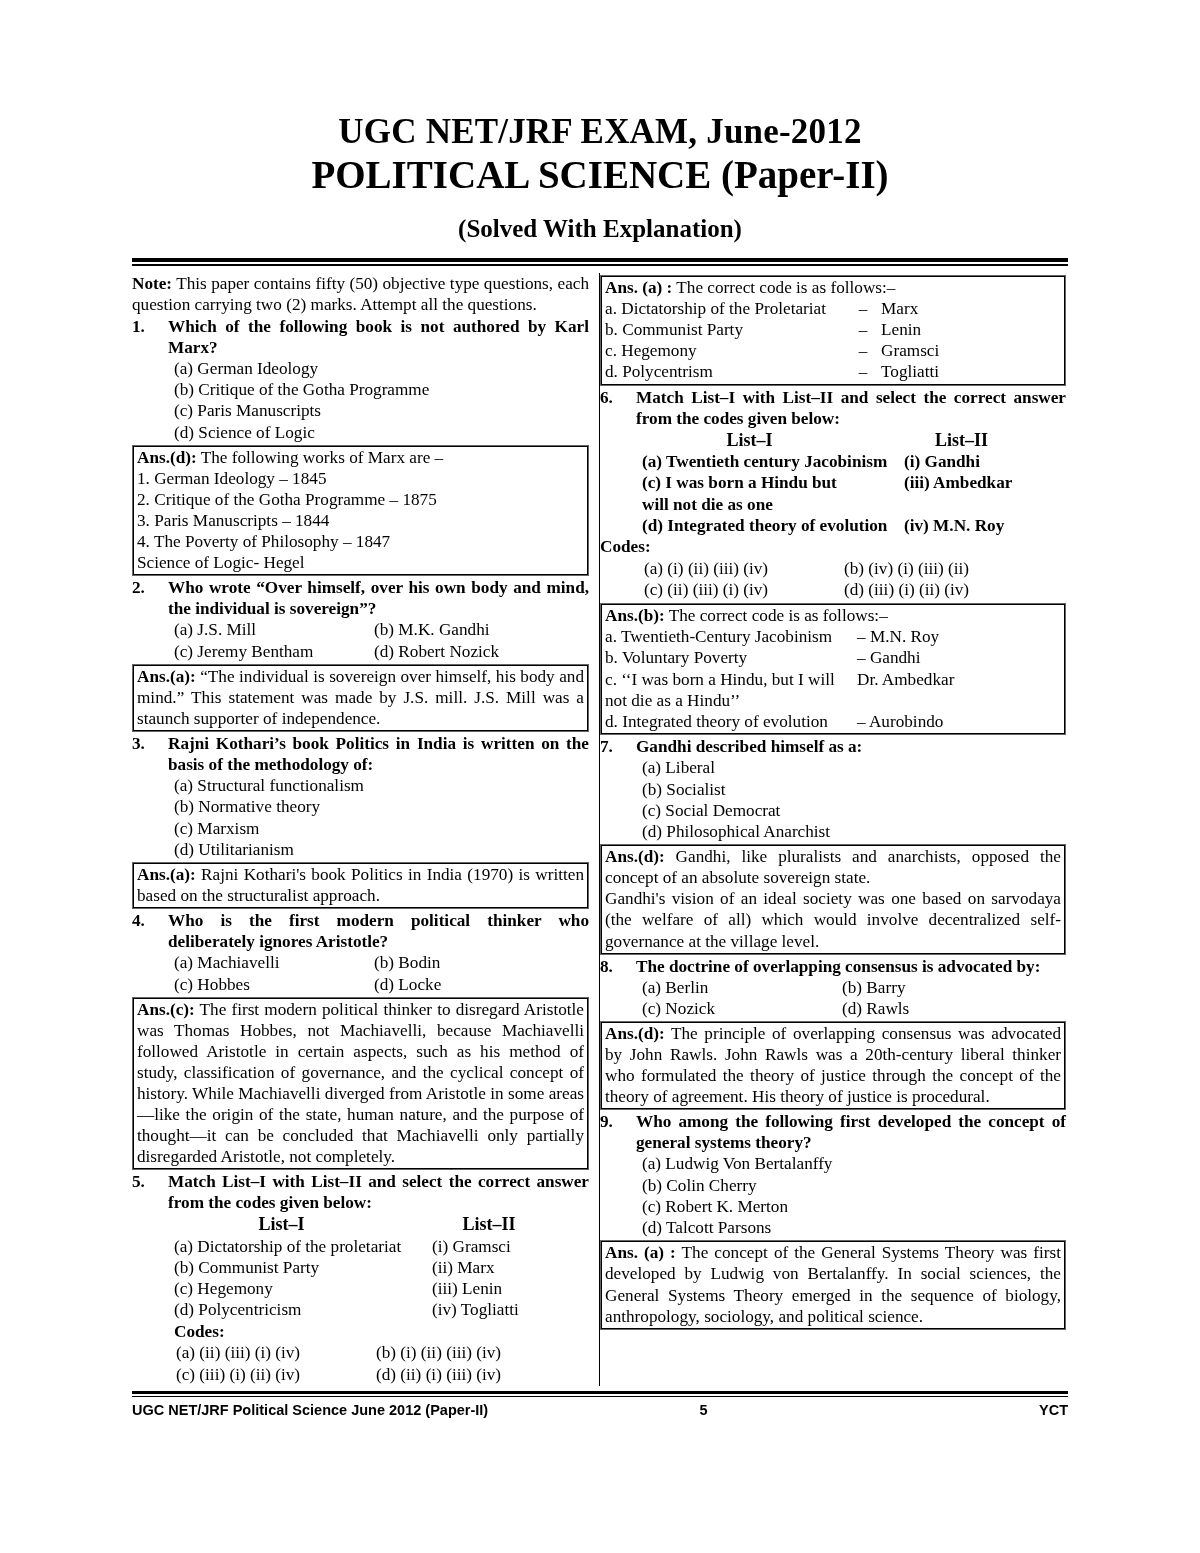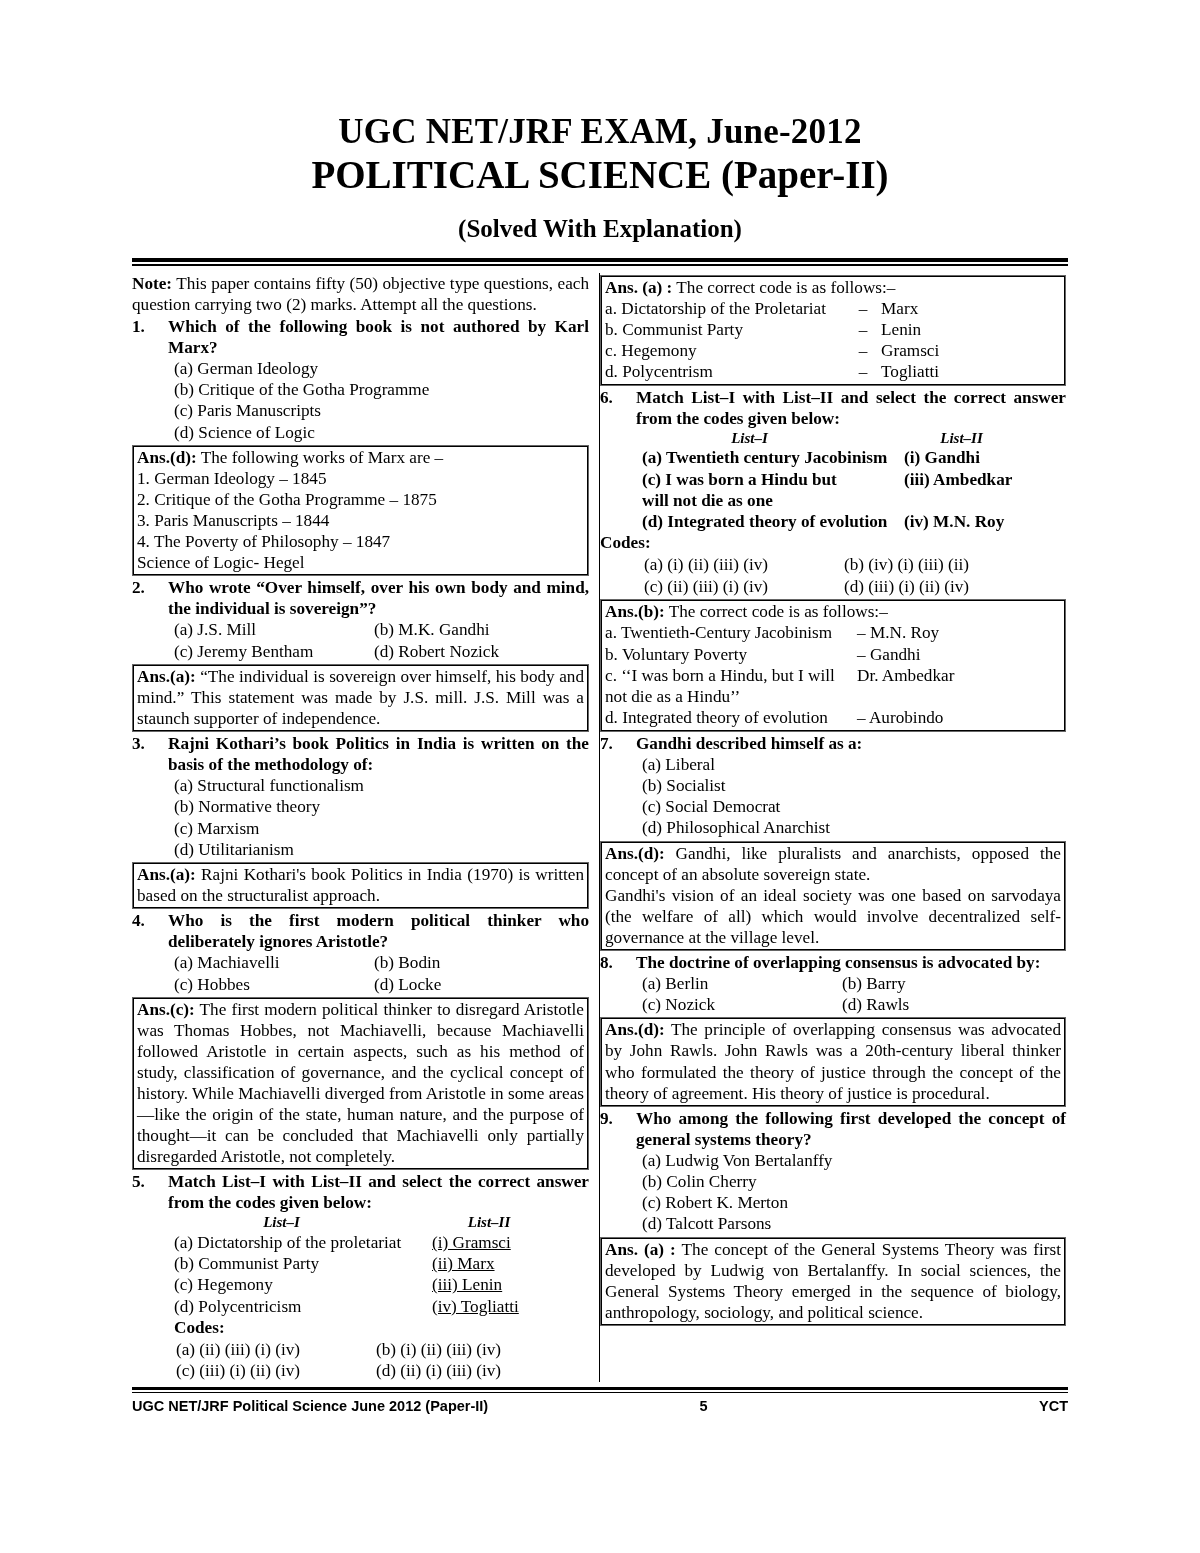--- a/index.html
+++ b/index.html
@@ -61,27 +61,27 @@
   .opt-row .o1 { width:200px; flex:0 0 200px; }
   .opt-row .o2 { flex:1 1 auto; }
 
   
   .codes-label { margin-left:42px; font-size:17.2px; font-weight:bold; line-height:1.26; }
   .code-row { display:flex; margin-left:44px; font-size:17.2px; line-height:1.26; }
   .code-row .c1 { width:200px; flex:0 0 200px; white-space:nowrap; }
   .code-row .c2 { flex:1 1 auto; white-space:nowrap; }
 
   
-  .list-head { display:flex; margin-left:42px; font-size:15px; font-weight:bold; line-height:1.24;font-style:italic; }
+  .list-head { display:flex; margin-left:42px; font-size:18px; font-weight:bold; line-height:1.24; }
   .list-head .lh1 { width:215px; flex:0 0 215px; text-align:center; }
   .list-head .lh2 { flex:1 1 auto; text-align:center; }
 
   .match-row { display:flex; font-size:17.2px; line-height:1.235; margin-left:42px; }
   .match-row .m1 { width:258px; flex:0 0 258px; }
-  .match-row .m2 { flex:1 1 auto;text-decoration:underline; }
+  .match-row .m2 { flex:1 1 auto; }
   .match-row2 { display:flex; font-size:17.2px; line-height:1.235; margin-left:42px; }
   .match-row2 .m1 { width:262px; flex:0 0 262px; }
   .match-row2 .m2 { flex:1 1 auto; }
 
   
   .ans {
     border:1.5px solid #666;
     outline:1px solid #000;
     outline-offset:-2.5px;
     padding:1px 4px 2px 4px;

